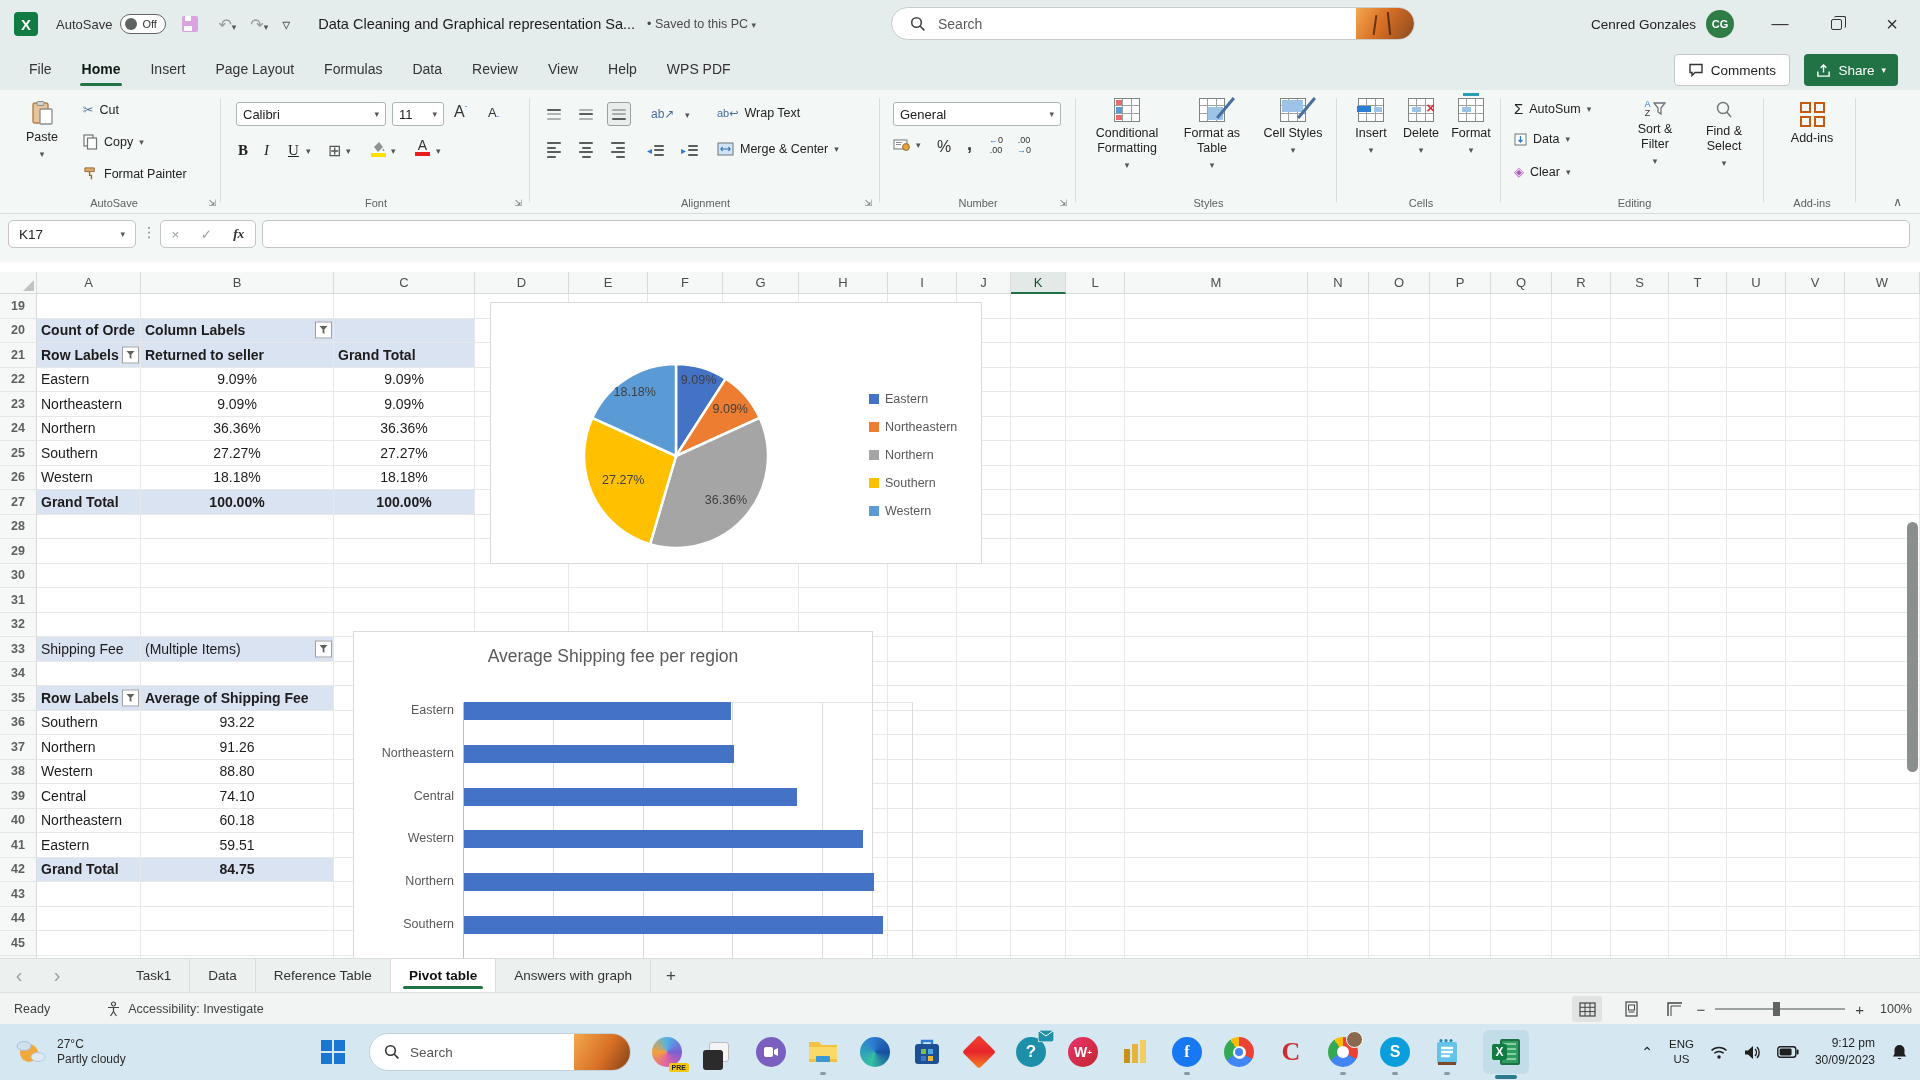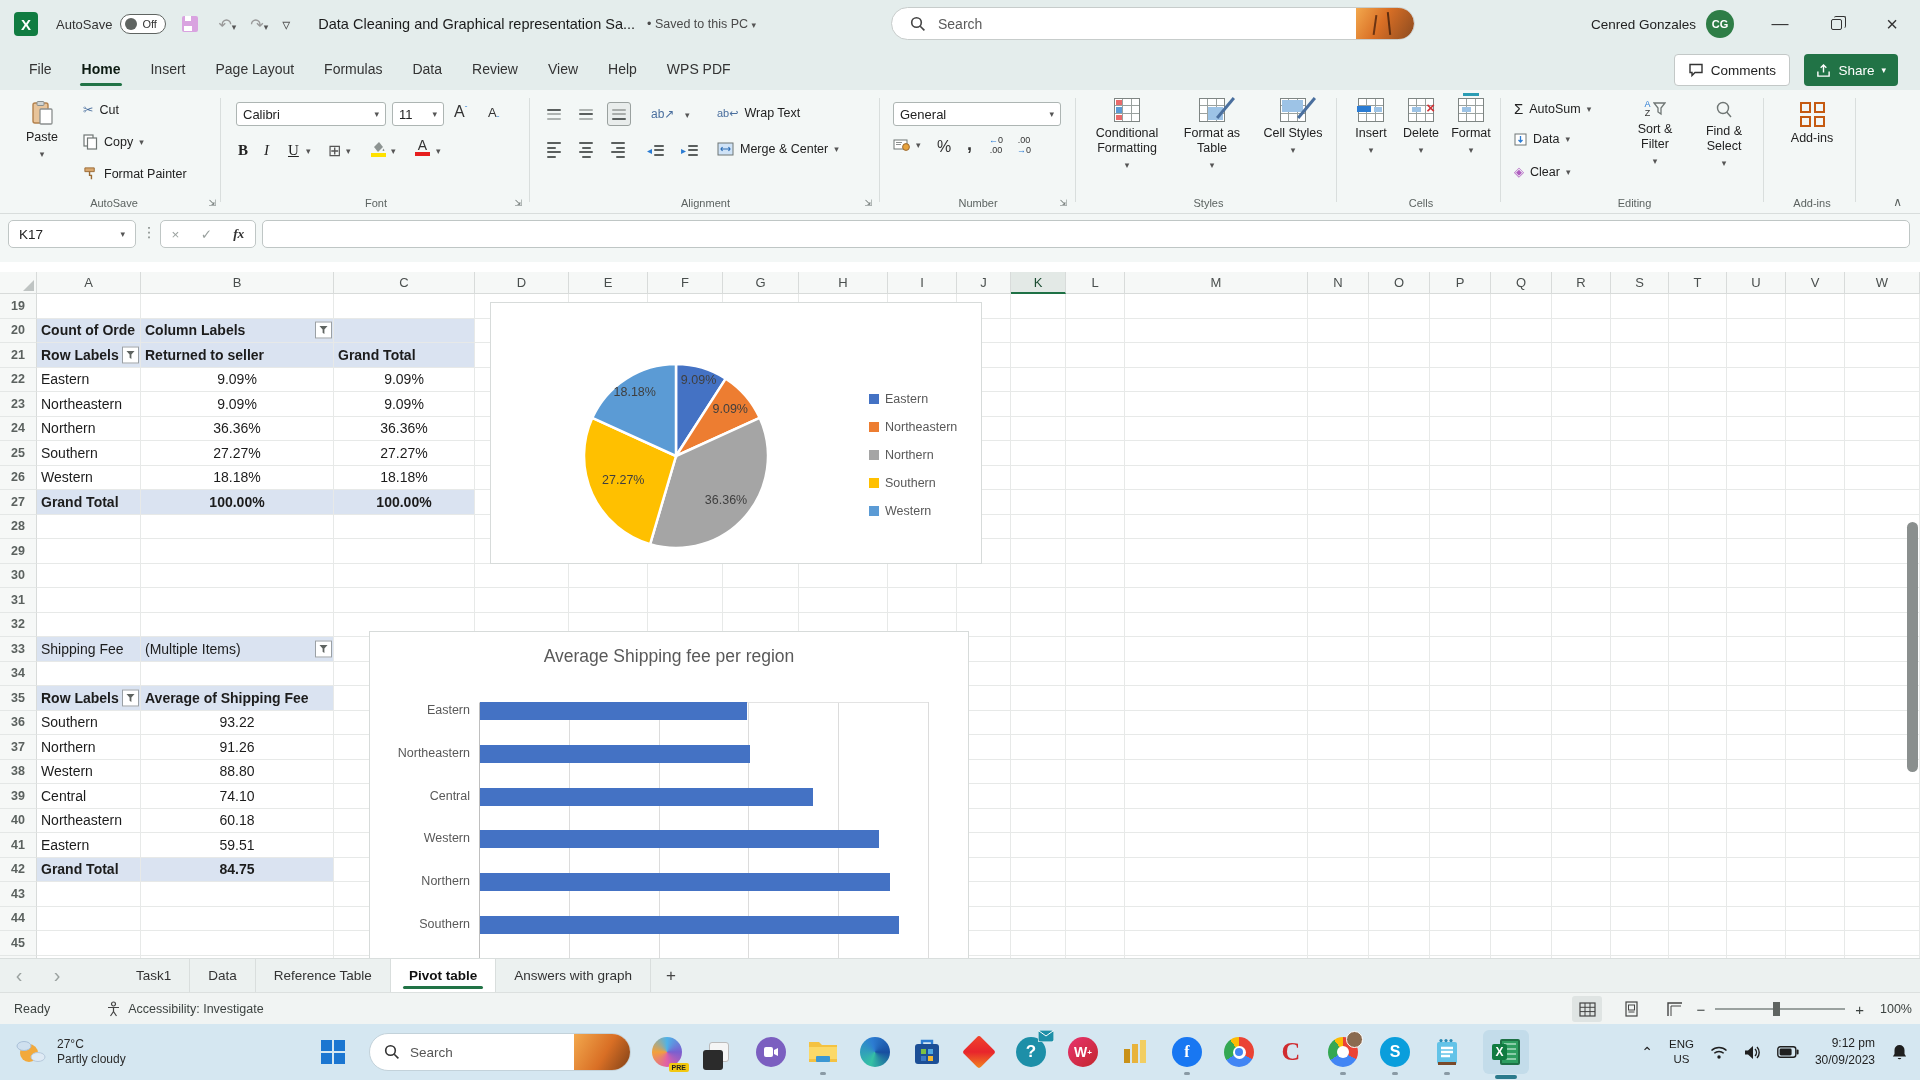--- a/index.html
+++ b/index.html
@@ -1395,21 +1395,21 @@
           <span class="legend-swatch" style="background:#FFC000"></span>
           <span>Southern</span>
         </div>
         <div class="legend-item">
           <span class="legend-swatch" style="background:#5B9BD5"></span>
           <span>Western</span>
         </div>
       </div>
   </div>
 
-  <div class="chartbox" id="bar-box" style="left:369px; top:369px; width:600px; height:330px; border-bottom:none">
+  <div class="chartbox" id="bar-box" style="left:353px; top:369px; width:520px; height:330px; border-bottom:none">
     <div class="chart-title" style="top:14px">Average Shipping fee per region</div>
     <div id="bar-plot" style="position:absolute; left:0; top:0; width:588px; height:330px">
         <div class="gridline-v" style="left: 109px; top: 70px; height: 260px; background: rgb(191, 191, 191);"></div>
         <div class="gridline-v" style="left: 198.8px; top: 70px; height: 260px;"></div>
         <div class="gridline-v" style="left: 288.6px; top: 70px; height: 260px;"></div>
         <div class="gridline-v" style="left: 378.4px; top: 70px; height: 260px;"></div>
         <div class="gridline-v" style="left: 468.2px; top: 70px; height: 260px;"></div>
         <div class="gridline-v" style="left: 558px; top: 70px; height: 260px;"></div>
         <div style="position: absolute; left: 109px; top: 70px; width: 449px; height: 1px; background: rgb(227, 227, 227);"></div>
         <div class="bar-row-label" style="left: 0px; top: 71px;">Eastern</div>

